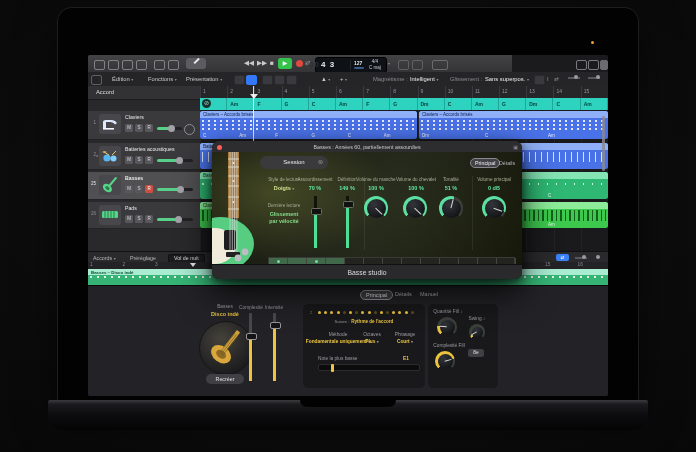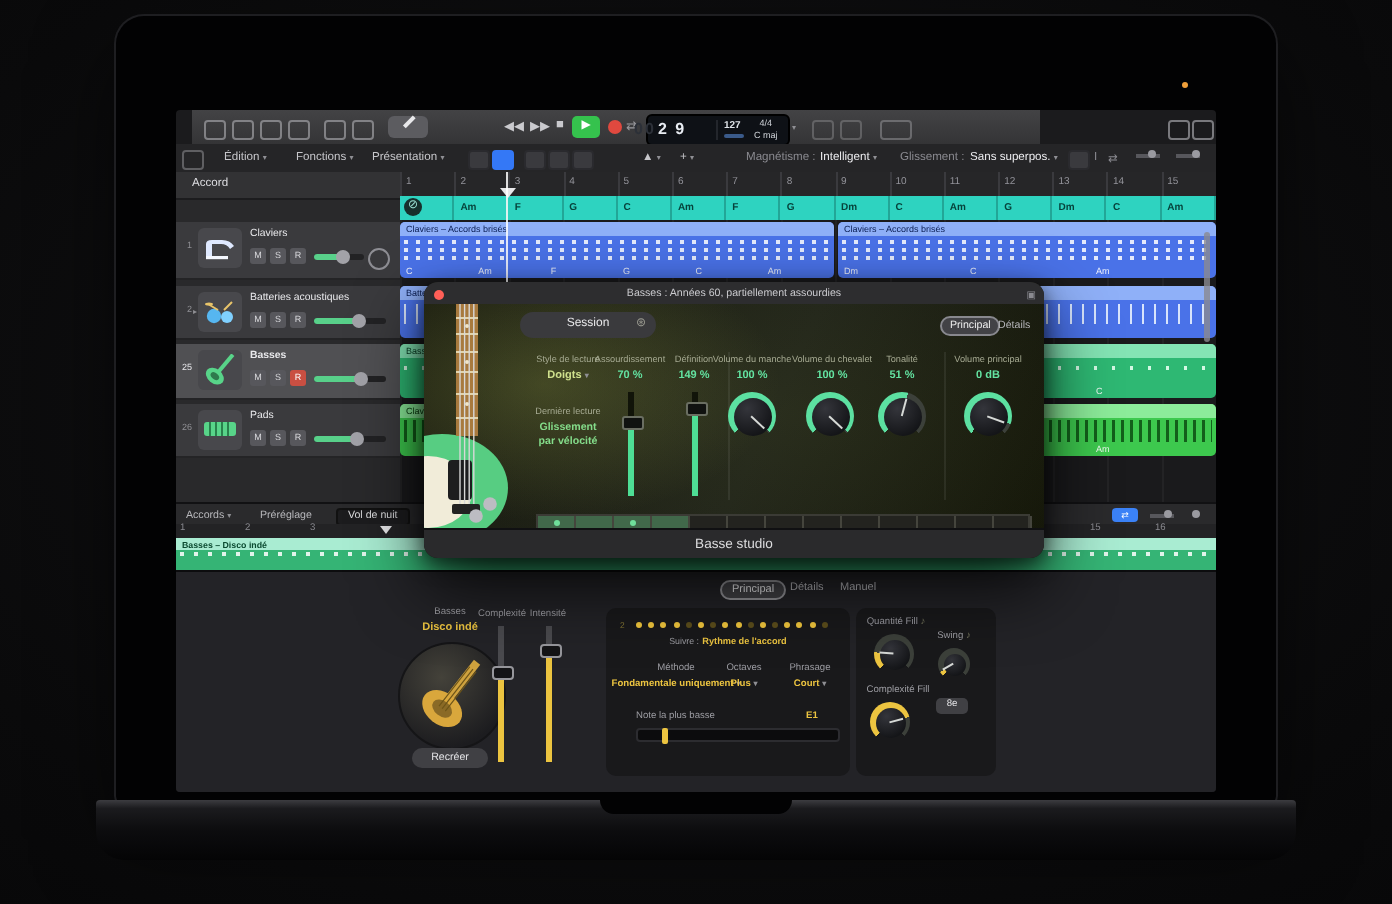--- a/index.html
+++ b/index.html
@@ -11,21 +11,21 @@
   
   .laptop{left:58px;top:8px;width:580px;height:394px;background:#020203;border-radius:14px 14px 4px 4px;
           box-shadow:0 0 0 1px #1e1e21,0 18px 40px rgba(0,0,0,.6)}
   .base{left:48px;top:400px;width:600px;height:30px;border-radius:2px 2px 14px 14px;
         background:linear-gradient(180deg,#3c3c40 0%,#1b1b1e 14%,#0d0d0f 48%,#040405 100%)}
   .base-notch{left:252px;top:0;width:96px;height:7px;background:#020203;border-radius:0 0 8px 8px}
   .cam-dot{left:533px;top:33px;width:3px;height:3px;border-radius:50%;background:#ef9f3a}
   
   .screen{left:30px;top:47px;width:520px;height:341px;background:#1b1b1d;overflow:hidden;border-radius:2px;font-size:6px;color:#cfcfd2}
   
-  .toolbar{left:8px;top:0;width:424px;height:17px;background:linear-gradient(#434345,#343436);border-bottom:1px solid #19191b}
+  .toolbar{left:0;top:0;width:424px;height:17px;background:linear-gradient(#434345,#343436);border-bottom:1px solid #19191b}
   .ticn{top:5px;width:9px;height:8px;border:1px solid #9a9a9e;border-radius:2px;opacity:.75}
   .ticn.fill{background:#88888c;border-color:#88888c}
   .pencilbtn{left:98px;top:3px;width:20px;height:11px;background:#5c5c60;border-radius:3px}
   .pencil{left:7px;top:2px;width:7px;height:1.6px;background:#e8e8ea;transform:rotate(-45deg)}
   .tico{top:3.5px;font-size:6.5px;color:#c9c9cd}
   .playbtn{left:190px;top:3px;width:14px;height:11px;background:#35c24d;border-radius:2.5px;color:#fff;text-align:center;line-height:11px;font-size:6px}
   .recdot{left:208px;top:5px;width:7px;height:7px;background:#e0493f;border-radius:50%}
   .lcd{left:227px;top:1.5px;width:70px;height:14px;background:#0e1116;border-radius:3px;border:1px solid #000}
   .lcdpos{left:5px;top:2px;font-size:8px;font-weight:bold;color:#e8ecf2;letter-spacing:1px}
   .lcdghost{left:-12px;top:0;color:#2c3038}
@@ -165,21 +165,21 @@
           </span>
 
         <span class="a tico" style="left:156px">◀◀</span>
         <span class="a tico" style="left:169px">▶▶</span>
         <span class="a tico" style="left:182px">■</span>
         <span class="a playbtn">▶</span>
         <span class="a recdot"></span>
         <span class="a tico" style="left:217px;color:#9a9a9e">⇄</span>
 
         <div class="a lcd">
-          <span class="a lcdpos"><span class="lcdghost a">00</span><span>2 9</span></span>
+          <span class="a lcdpos"><span class="lcdghost a">00</span><span>4 3</span></span>
           <span class="a lcdsep"></span>
           <span class="a lcdtempo">127</span>
           <span class="a lcdbar"></span>
           <span class="a lcdsig"><span>4/4</span><br><span>C maj</span></span>
         </div>
         <span class="a chv" style="left:300px;top:6px">▾</span>
 
         <span class="a ticn" style="left:310px;opacity:.4"></span>
         <span class="a ticn" style="left:324px;opacity:.4"></span>
         <span class="a ticn" style="left:344px;opacity:.5;width:14px"></span>

